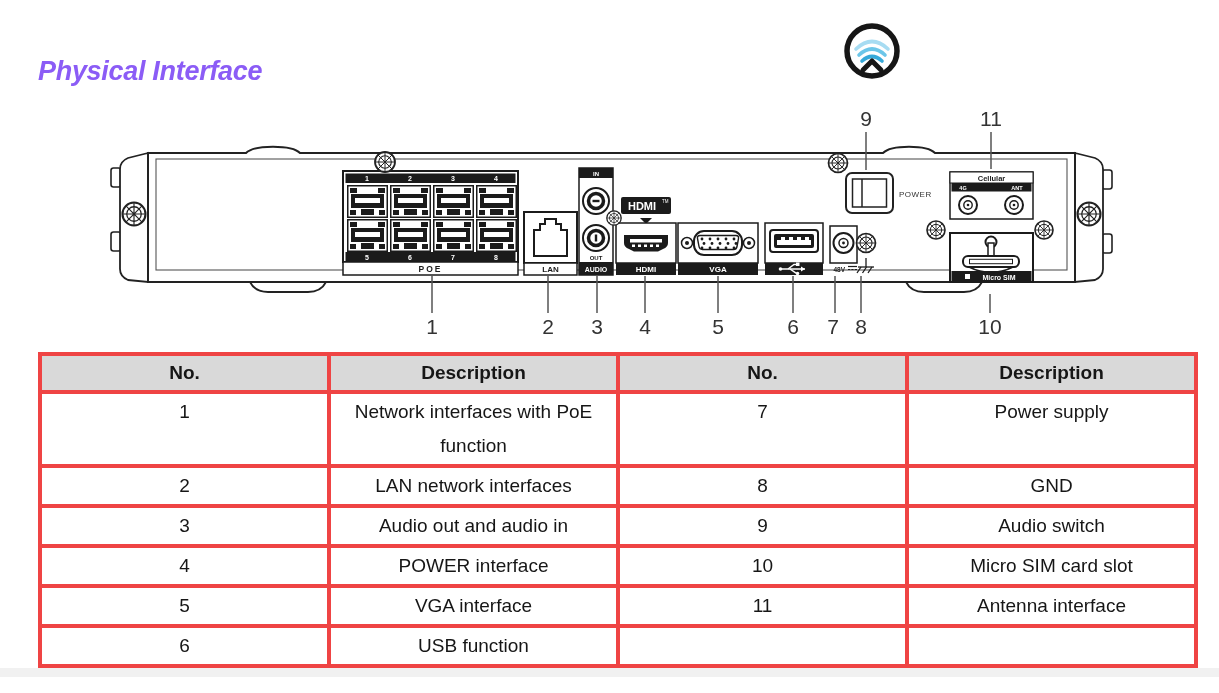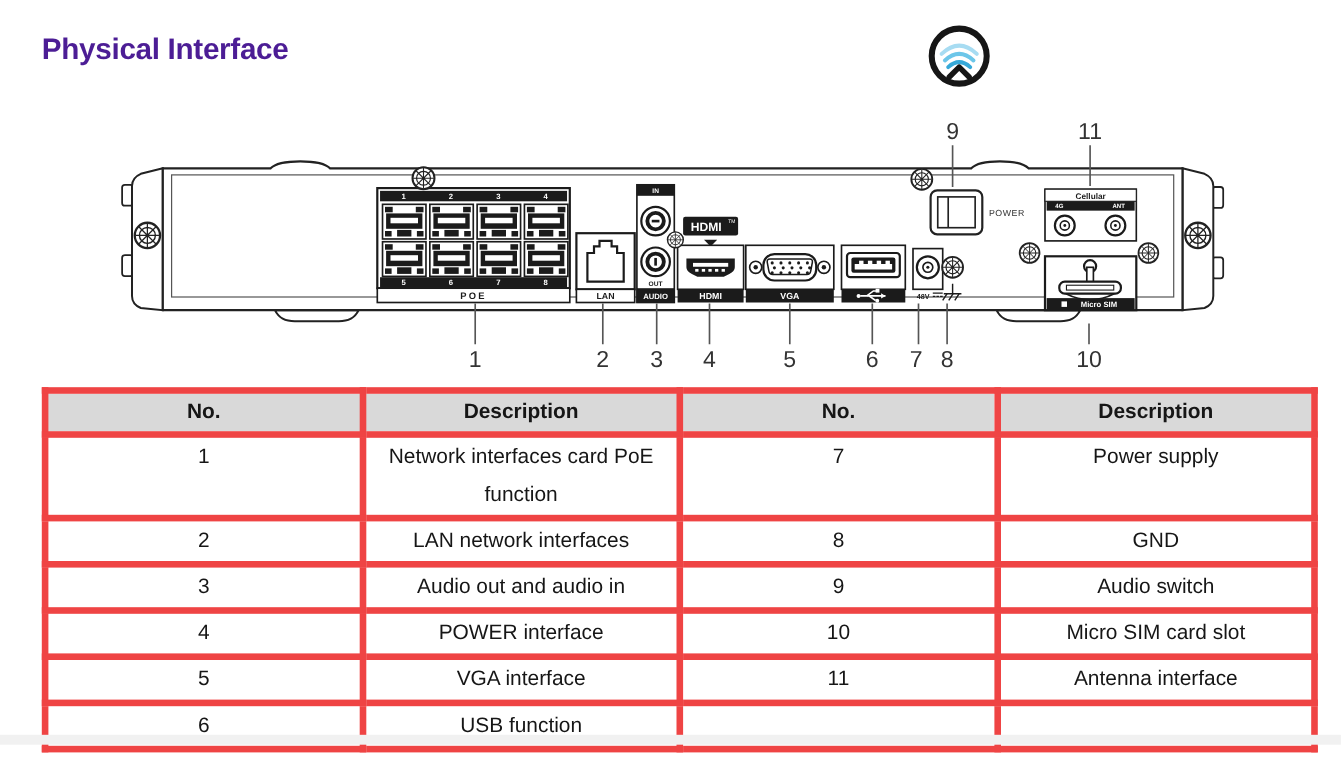--- a/index.html
+++ b/index.html
@@ -2,22 +2,22 @@
 <html><head>
 <meta charset="utf-8">
 <style>
   * { box-sizing: border-box; }
   html,body { margin:0; padding:0; }
   body {
     width:1219px; height:693px; position:relative; overflow:hidden;
     background:#ffffff; font-family:"Liberation Sans", sans-serif;
   }
   .page-title {
-    position:absolute; left:38px; top:30px;
-    font-size:27px; font-weight:700; color:#4c1d95; letter-spacing:-0.3px;
+    position:absolute; left:38px; top:56px;
+    font-size:27px; font-weight:700; color:#8b5cf6; letter-spacing:-0.3px;font-style:italic;
   }
   .logo { position:absolute; top:22px; left:843px; display:flex; align-items:center; }
   .logo-icon { width:58px; height:58px; margin-right:9px; }
   .logo-text { font-size:28px; letter-spacing:-0.6px; white-space:nowrap; line-height:58px; }
   .brand-bold { font-weight:700; color:#1b1b1b; }
   .brand-light { font-weight:400; color:#53bde4; }
 
   .diagram { position:absolute; left:0; top:105px; width:1219px; height:242px; }
   .panel-svg { width:100%; height:100%; display:block; }
 
@@ -25,21 +25,21 @@
   .callout-num { font-size:21px; fill:#333; }
   .strip-txt-w { fill:#ffffff; font-weight:700; }
   .strip-txt-b { fill:#1b1b1b; font-weight:700; }
 
   table.io-table {
     position:absolute; left:38px; top:352px; width:1160px;
     border-collapse:collapse; table-layout:fixed;
     font-size:19px; color:#161616;
   }
   .io-table th, .io-table td {
-    border:6px solid #ef4444; text-align:center; padding:1px 8px;
+    border:4px solid #ef4444; text-align:center; padding:1px 8px;
     overflow:hidden;
   }
   .io-table th {
     background:#d9d9d9; font-weight:700; height:34px;
     line-height:32px; vertical-align:middle;
   }
   .io-table td { vertical-align:top; line-height:34px; }
   .io-table tr.row-tall { height:72px; }
   .io-table tr.row-std  { height:37px; }
 
@@ -318,21 +318,21 @@
     <tr>
       <th>No.</th>
       <th>Description</th>
       <th>No.</th>
       <th>Description</th>
     </tr>
   </thead>
   <tbody>
     <tr class="row-tall">
       <td>1</td>
-      <td>Network interfaces card PoE function</td>
+      <td>Network interfaces with PoE function</td>
       <td>7</td>
       <td>Power supply</td>
     </tr>
     <tr class="row-std">
       <td>2</td>
       <td>LAN network interfaces</td>
       <td>8</td>
       <td>GND</td>
     </tr>
     <tr class="row-std">

